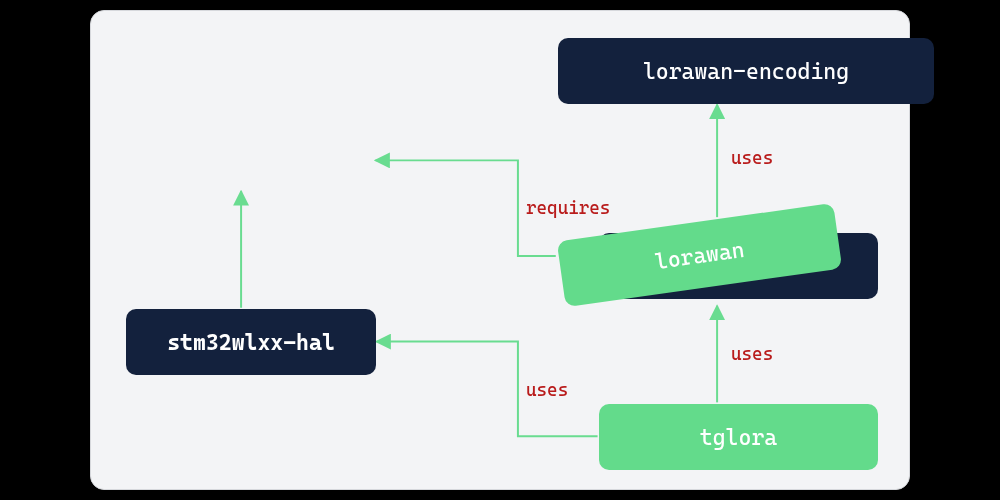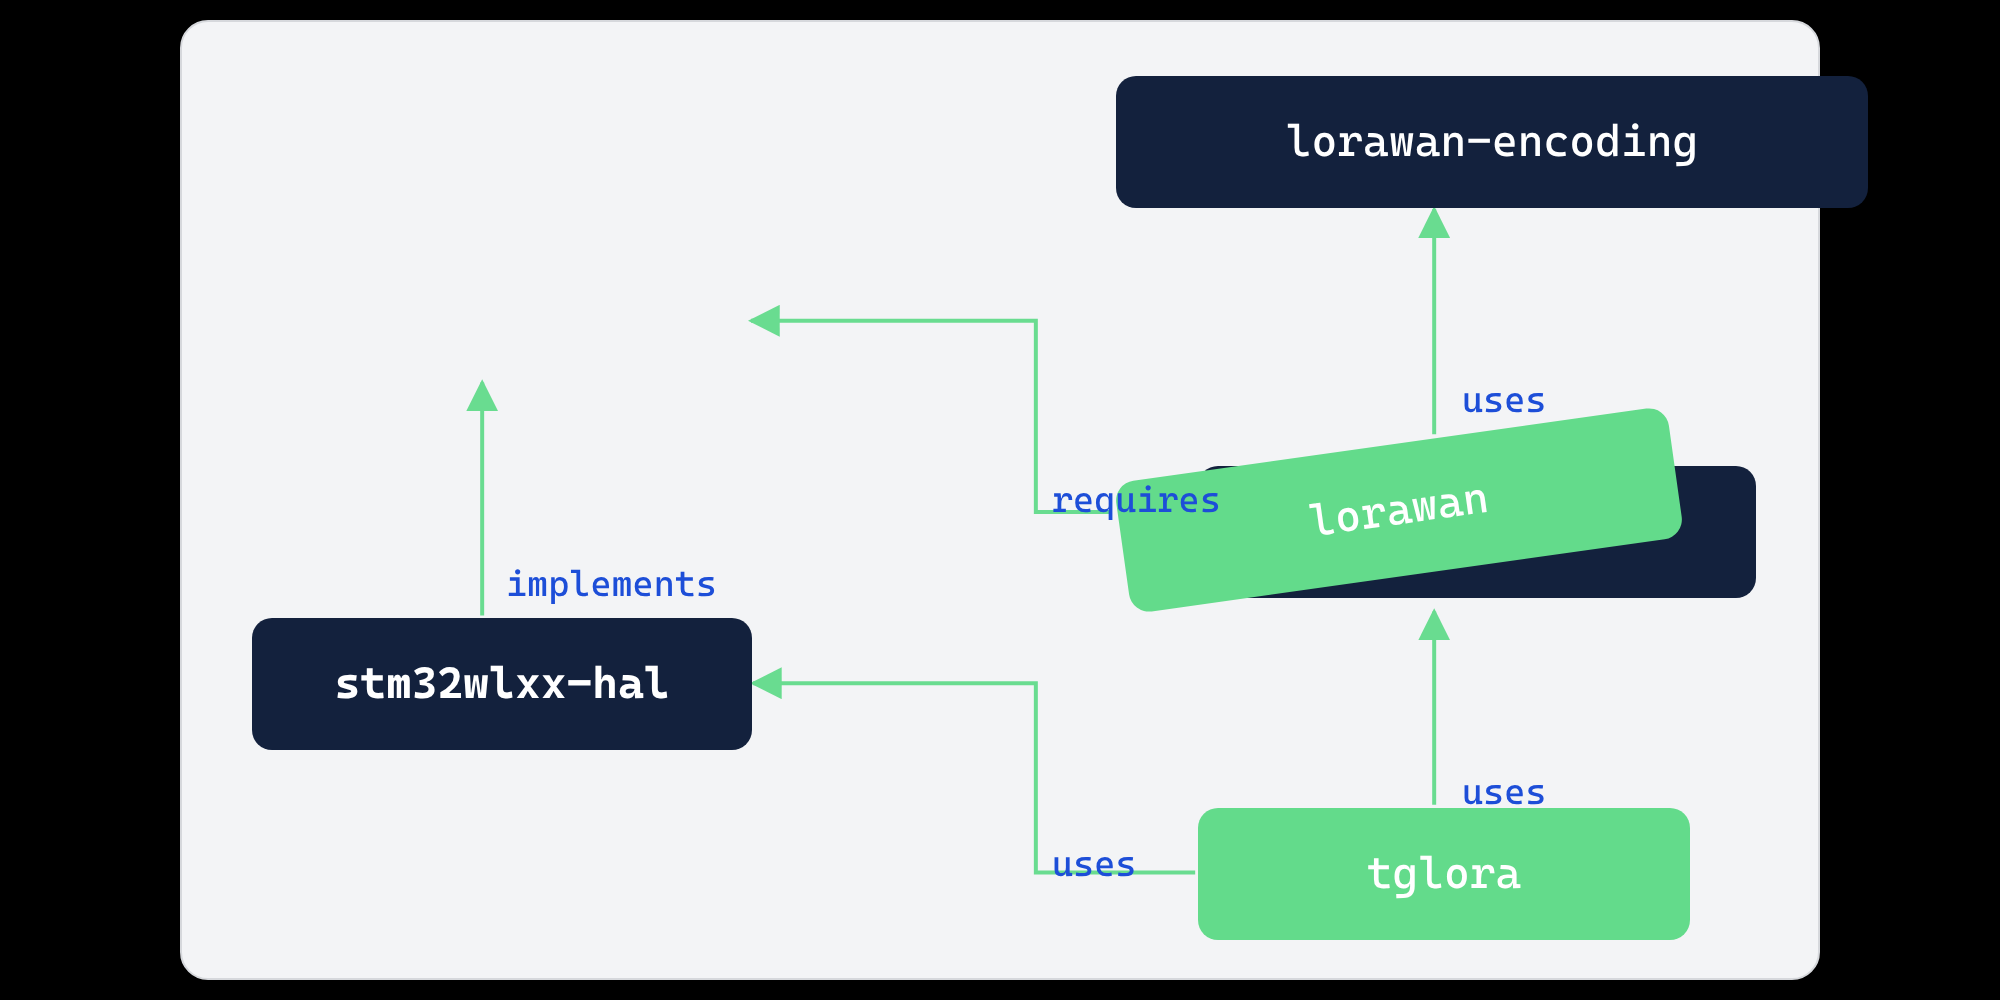--- a/index.html
+++ b/index.html
@@ -27,23 +27,22 @@
     align-items: center;
     justify-content: center;
     font-size: 22px;
     color: #fff;
   }
   .dark { background: #13213d; }
   .green { background: #63db8b; color: #fff; }
   .edge-label {
     position: absolute;
     font-size: 18px;
-    color: #1d4ed8;
+    color: #b91c1c;
     white-space: nowrap;
-    margin-top: 43px;
   }
   svg.overlay {
     position: absolute;
     left: 0; top: 0;
     width: 100%; height: 100%;
     overflow: visible;
     pointer-events: none;
   }
 </style>
 </head>
@@ -79,23 +78,22 @@
   </div>
 
   <div class="node dark" style="left:508px; top:222px; width:279px; height:66px;">
     <span></span>
   </div>
 
   <div class="node green" style="left:469px; top:211px; width:279px; height:66px; transform:rotate(-8deg); transform-origin:center;">
     <span>lorawan</span>
   </div>
 
-  <div class="node green" style="left:508px; top:393px; width:246px; height:66px;justify-content:center;">
+  <div class="node green" style="left:508px; top:393px; width:279px; height:66px;justify-content:center;">
     <span>tglora</span>
   </div>
 
-  <div class="edge-label" style="left:162px; top:228px;">implements</div>
   <div class="edge-label" style="left:435px; top:186px;">requires</div>
   <div class="edge-label" style="left:640px; top:136px;">uses</div>
   <div class="edge-label" style="left:640px; top:332px;">uses</div>
   <div class="edge-label" style="left:435px; top:368px;">uses</div>
 
 </div>
 
 </body></html>

